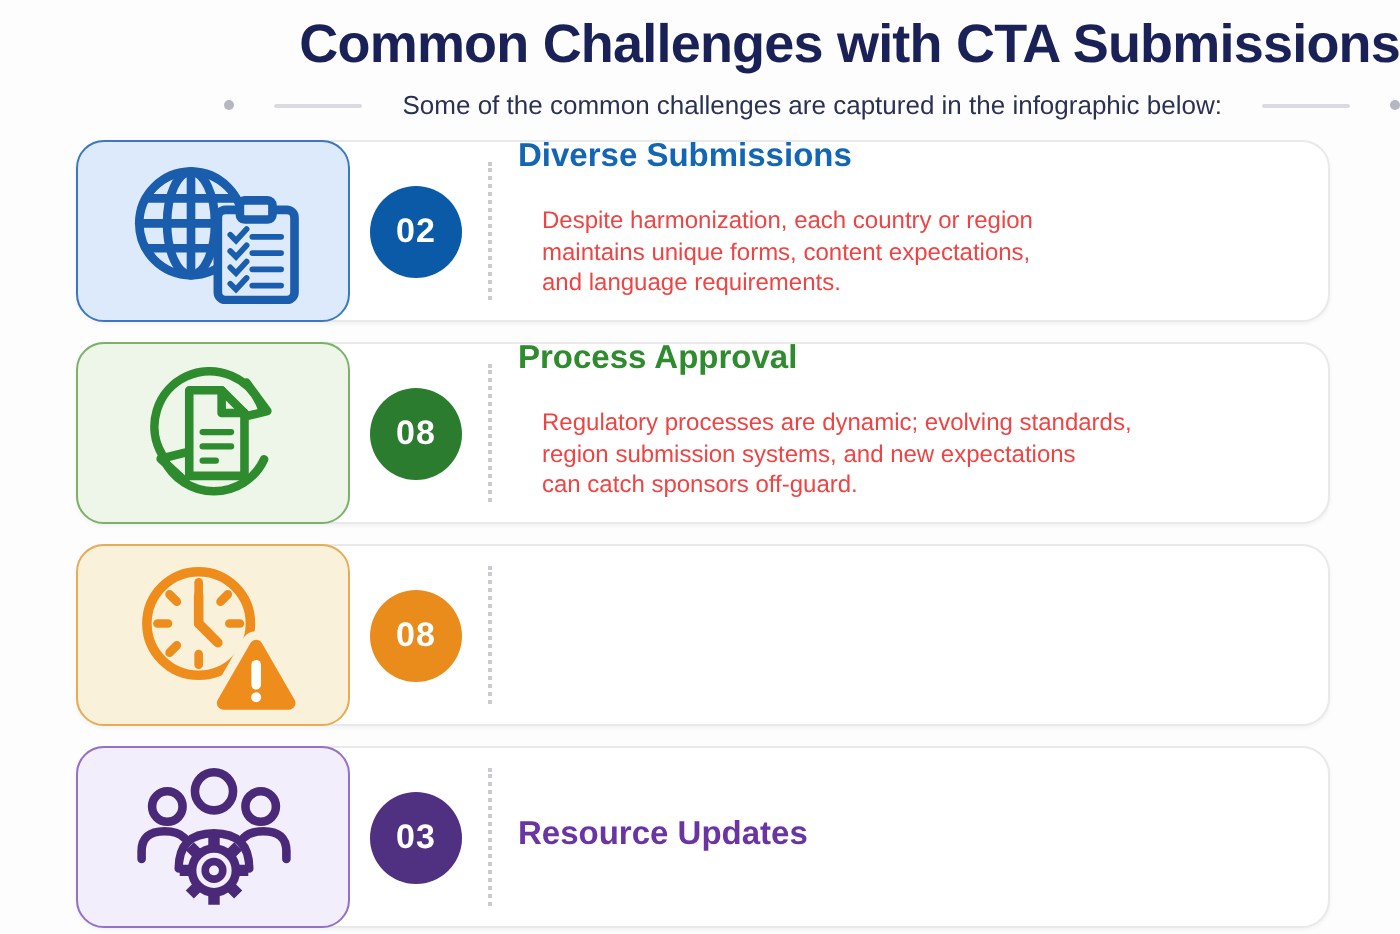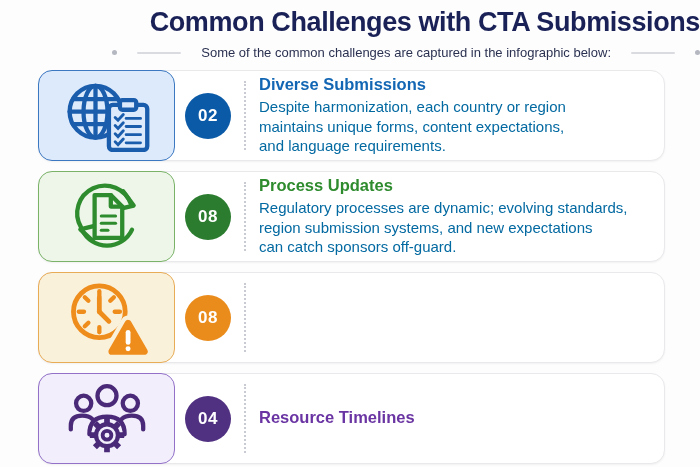--- a/index.html
+++ b/index.html
@@ -47,21 +47,21 @@
     border-left:2px dotted #c9cbd3;
   }
   .content{
     position:absolute;left:220px;top:0;bottom:0;right:10px;
     display:flex;flex-direction:column;justify-content:center;
   }
   .content h3{
     margin:0 0 3px 0;font-size:16.5px;font-weight:bold;color:var(--accent);
   }
   .content p{
-    margin:0;font-size:15px;line-height:1.33;color:#0369a1;white-space:pre-line;
+    margin:12px;font-size:12px;line-height:1.33;color:#ef4444;white-space:pre-line;
   }
   svg{display:block;}
 </style>
 </head>
 <body>
 
 <h1 class="page-title">Common Challenges with CTA Submissions</h1>
 
 <div class="subtitle-row">
   <span class="sub-dot"></span>
@@ -122,21 +122,21 @@
             <line x1="42" y1="41" x2="57" y2="41"></line>
             <line x1="42" y1="48.5" x2="57" y2="48.5"></line>
             <line x1="42" y1="56" x2="49" y2="56"></line>
           </g>
         </svg>
       </span>
     </div>
     <div class="badge">08</div>
     <div class="v-divider"></div>
     <div class="content">
-      <h3>Process Updates</h3>
+      <h3>Process Approval</h3>
       <p>Regulatory processes are dynamic; evolving standards,
 region submission systems, and new expectations
 can catch sponsors off-guard.</p>
     </div>
   </div>
 
   <div class="card" style="--accent: #e0761f; --badge: #ea8c1c; --tile-bg: #faf1db; --tile-border: #e8ab56; --icon: #ee8d1c;">
     <div class="icon-tile">
       <span>
         <svg width="92" height="77" viewBox="0 0 96 80" fill="none" stroke="var(--icon)" stroke-width="5" stroke-linecap="round" stroke-linejoin="round">
@@ -175,20 +175,20 @@
           <path d="M29.5,58 Q29.5,39.5 48,39.5 Q66.5,39.5 66.5,58 Z" fill="var(--tile-bg)"></path>
           <circle cx="48" cy="59" r="16.5" fill="var(--tile-bg)" stroke="none"></circle>
           <g stroke-width="6" stroke-linecap="butt">
             <path d="M58.5,59 L66,59 M55.4,66.4 L60.7,71.7 M48,69.5 L48,77 M40.6,66.4 L35.3,71.7 M37.5,59 L30,59 M40.6,51.6 L35.3,46.3 M48,48.5 L48,41 M55.4,51.6 L60.7,46.3"></path>
           </g>
           <circle cx="48" cy="59" r="11.5" fill="var(--tile-bg)"></circle>
           <circle cx="48" cy="59" r="4.6" stroke-width="4"></circle>
         </svg>
       </span>
     </div>
-    <div class="badge">04</div>
+    <div class="badge">03</div>
     <div class="v-divider"></div>
     <div class="content">
-      <h3>Resource Timelines</h3>
+      <h3>Resource Updates</h3>
     </div>
   </div>
 
 </div>
 
 </body></html>

